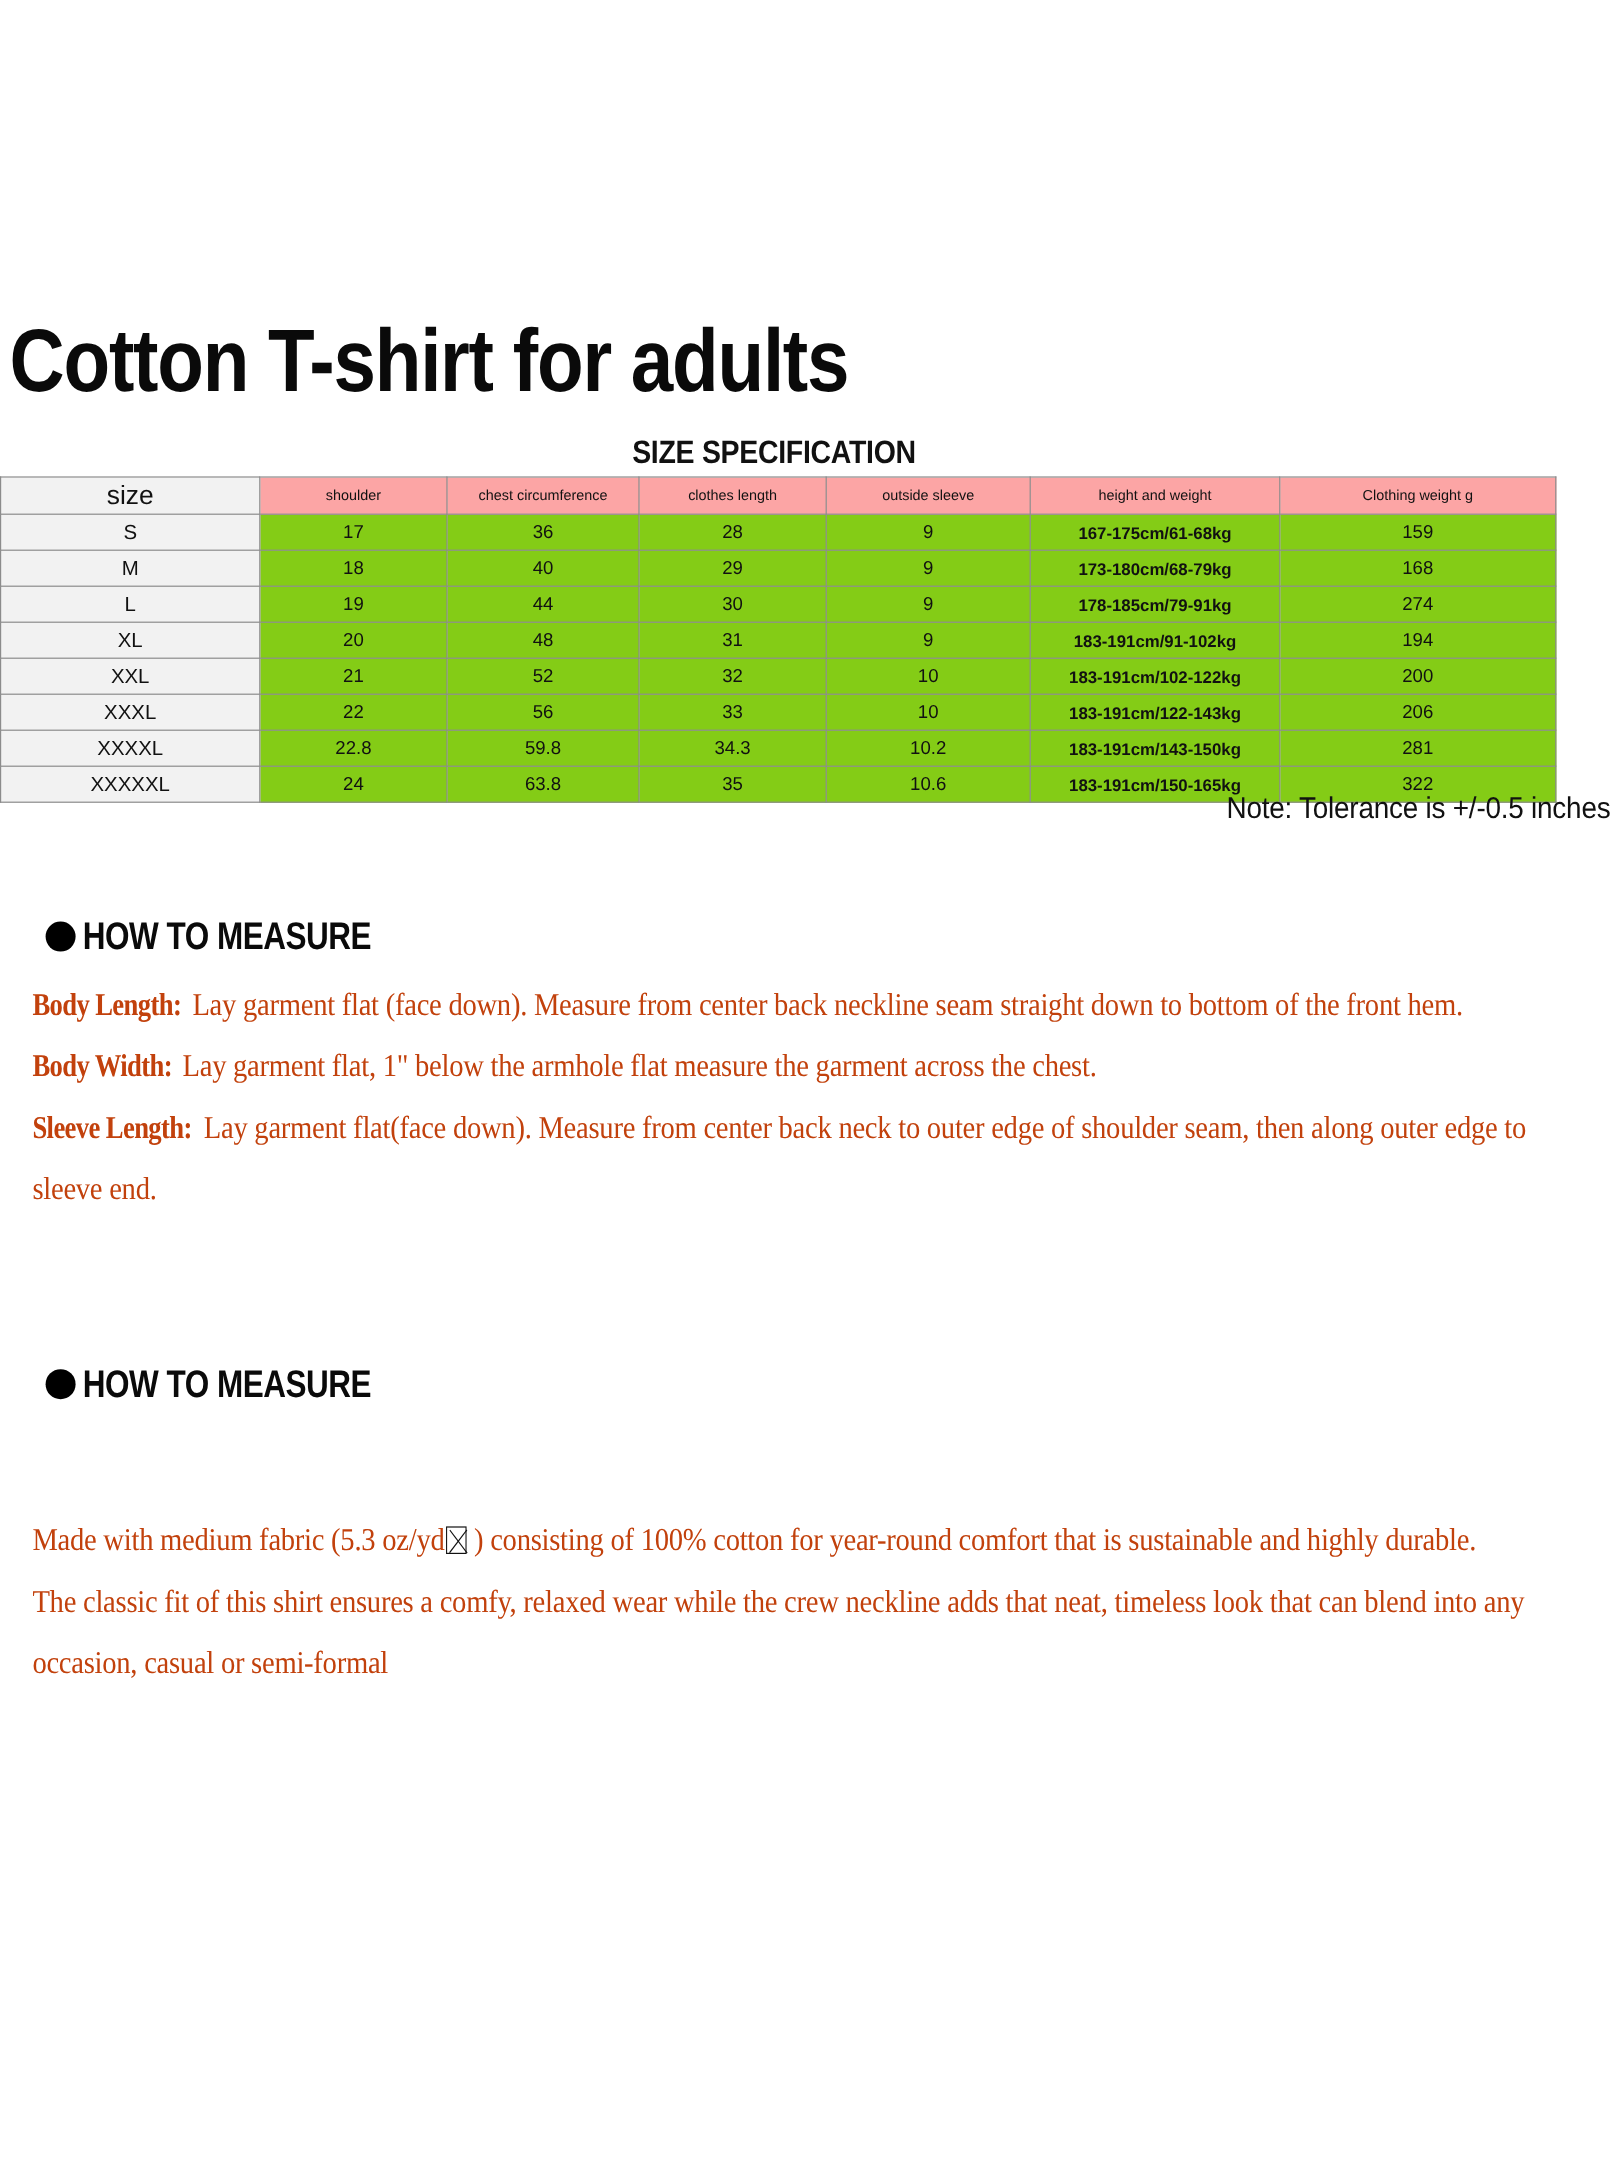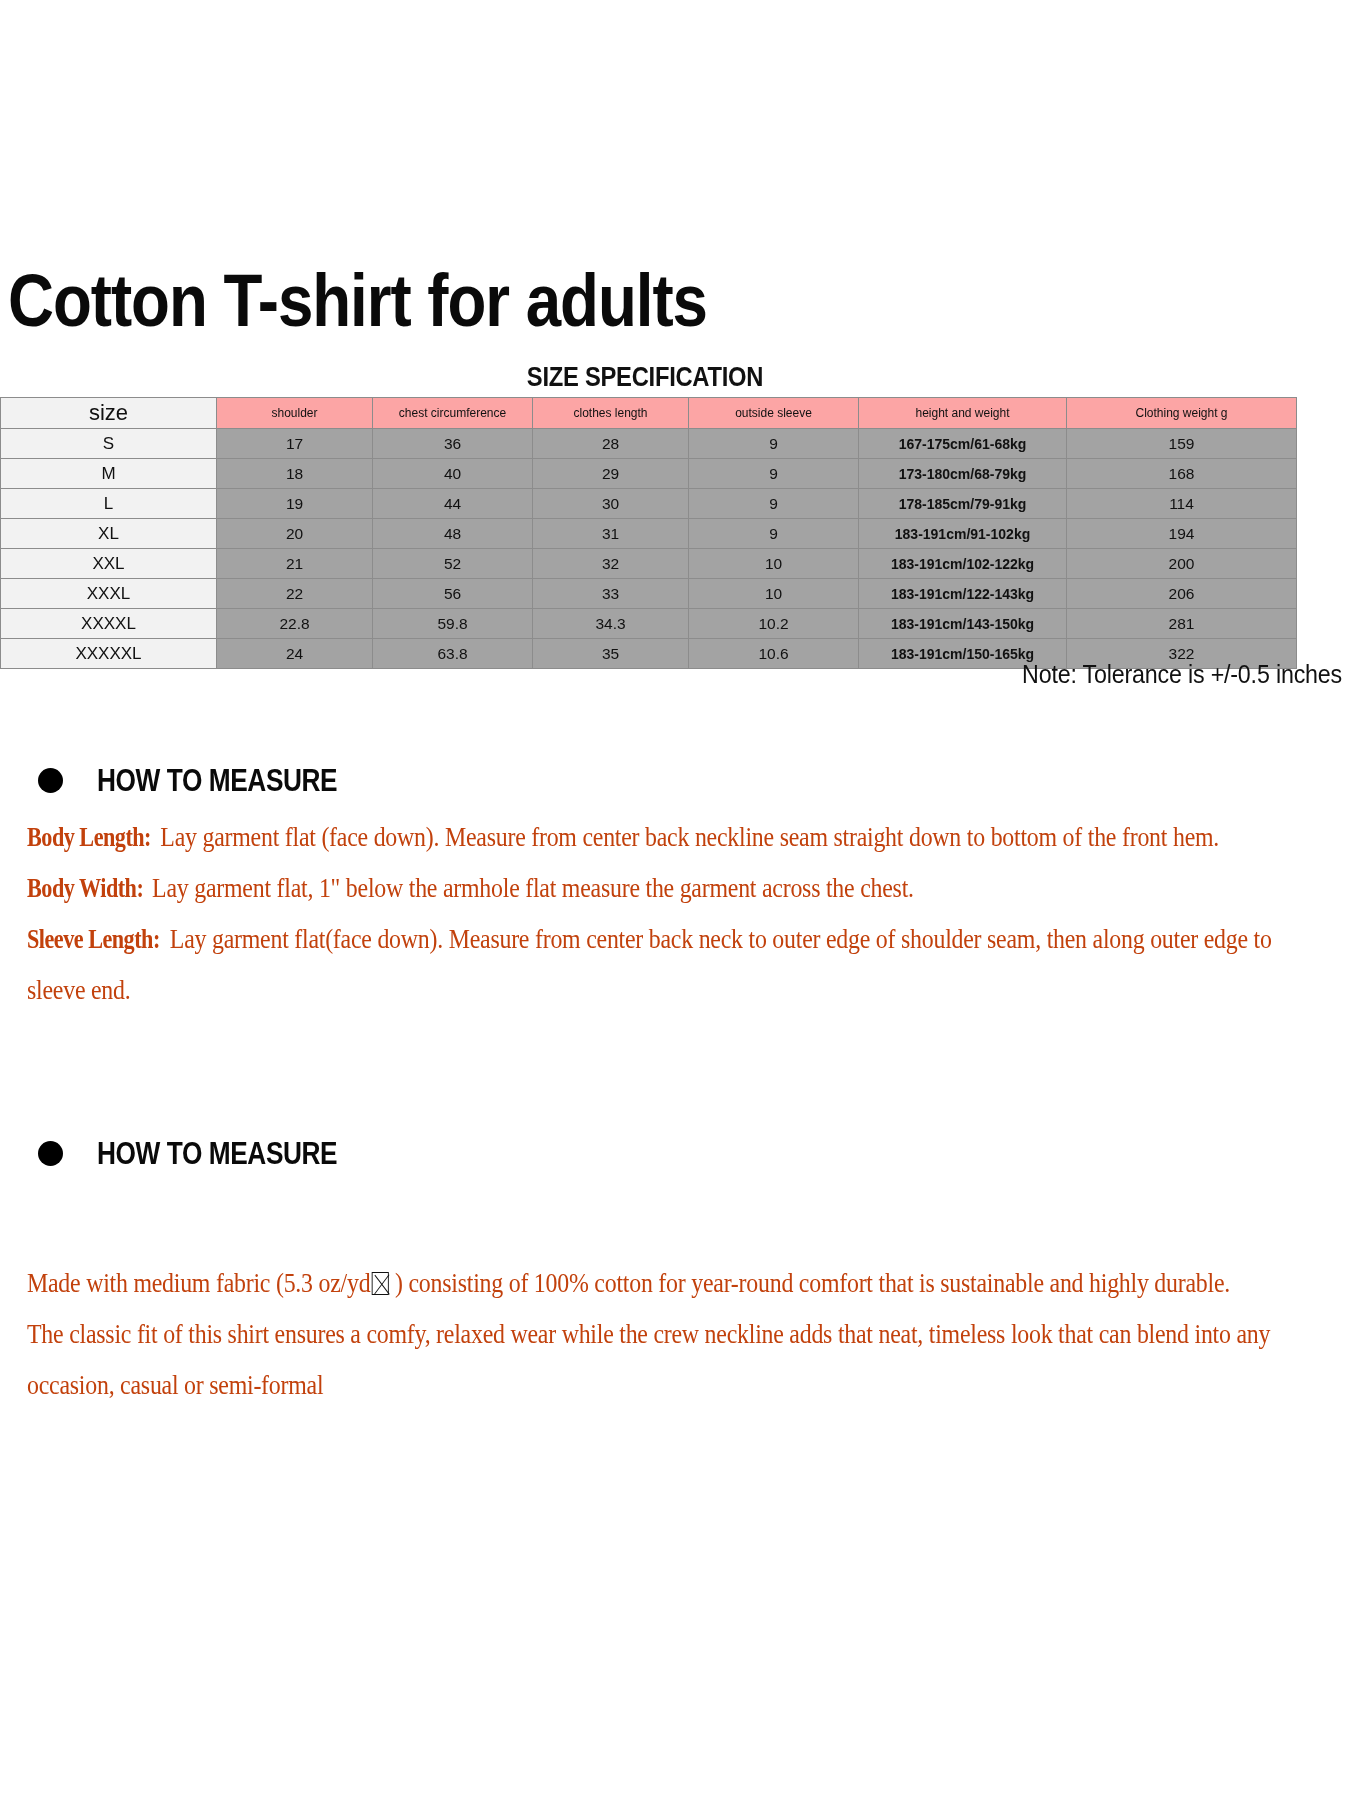--- a/index.html
+++ b/index.html
@@ -81,21 +81,21 @@
     font-size: 12px;
     background: #fca5a5;
     height: 30px;
   }
   table.size-table thead th.size-head {
     font-size: 22px;
     background: #f2f2f2;
   }
   table.size-table tbody td {
     font-size: 15.5px;
-    background: #a3a3a3;
+    background: #84cc16;
   }
   table.size-table tbody td.col-size {
     background: #f2f2f2;
     font-size: 17px;
   }
   table.size-table tbody td.col-hw {
     font-size: 14px;
     font-weight: bold;
   }
   col.c-size       { width: 216px; }
@@ -119,21 +119,21 @@
     transform: scaleX(0.93);
     transform-origin: right center;
     color: #111111;
   }
 
   
   .section-head {
     position: absolute;
     display: flex;
     align-items: center;
-    gap: 34px;
+    gap: 6px;
     left: 38px;
   }
   .section-head .bullet {
     width: 25px;
     height: 25px;
     border-radius: 50%;
     background: #000000;
     display: inline-block;
     flex: 0 0 auto;
   }
@@ -251,21 +251,21 @@
           <td class="col-hw">173-180cm/68-79kg</td>
           <td>168</td>
         </tr>
         <tr>
           <td class="col-size">L</td>
           <td>19</td>
           <td>44</td>
           <td>30</td>
           <td>9</td>
           <td class="col-hw">178-185cm/79-91kg</td>
-          <td>114</td>
+          <td>274</td>
         </tr>
         <tr>
           <td class="col-size">XL</td>
           <td>20</td>
           <td>48</td>
           <td>31</td>
           <td>9</td>
           <td class="col-hw">183-191cm/91-102kg</td>
           <td>194</td>
         </tr>

